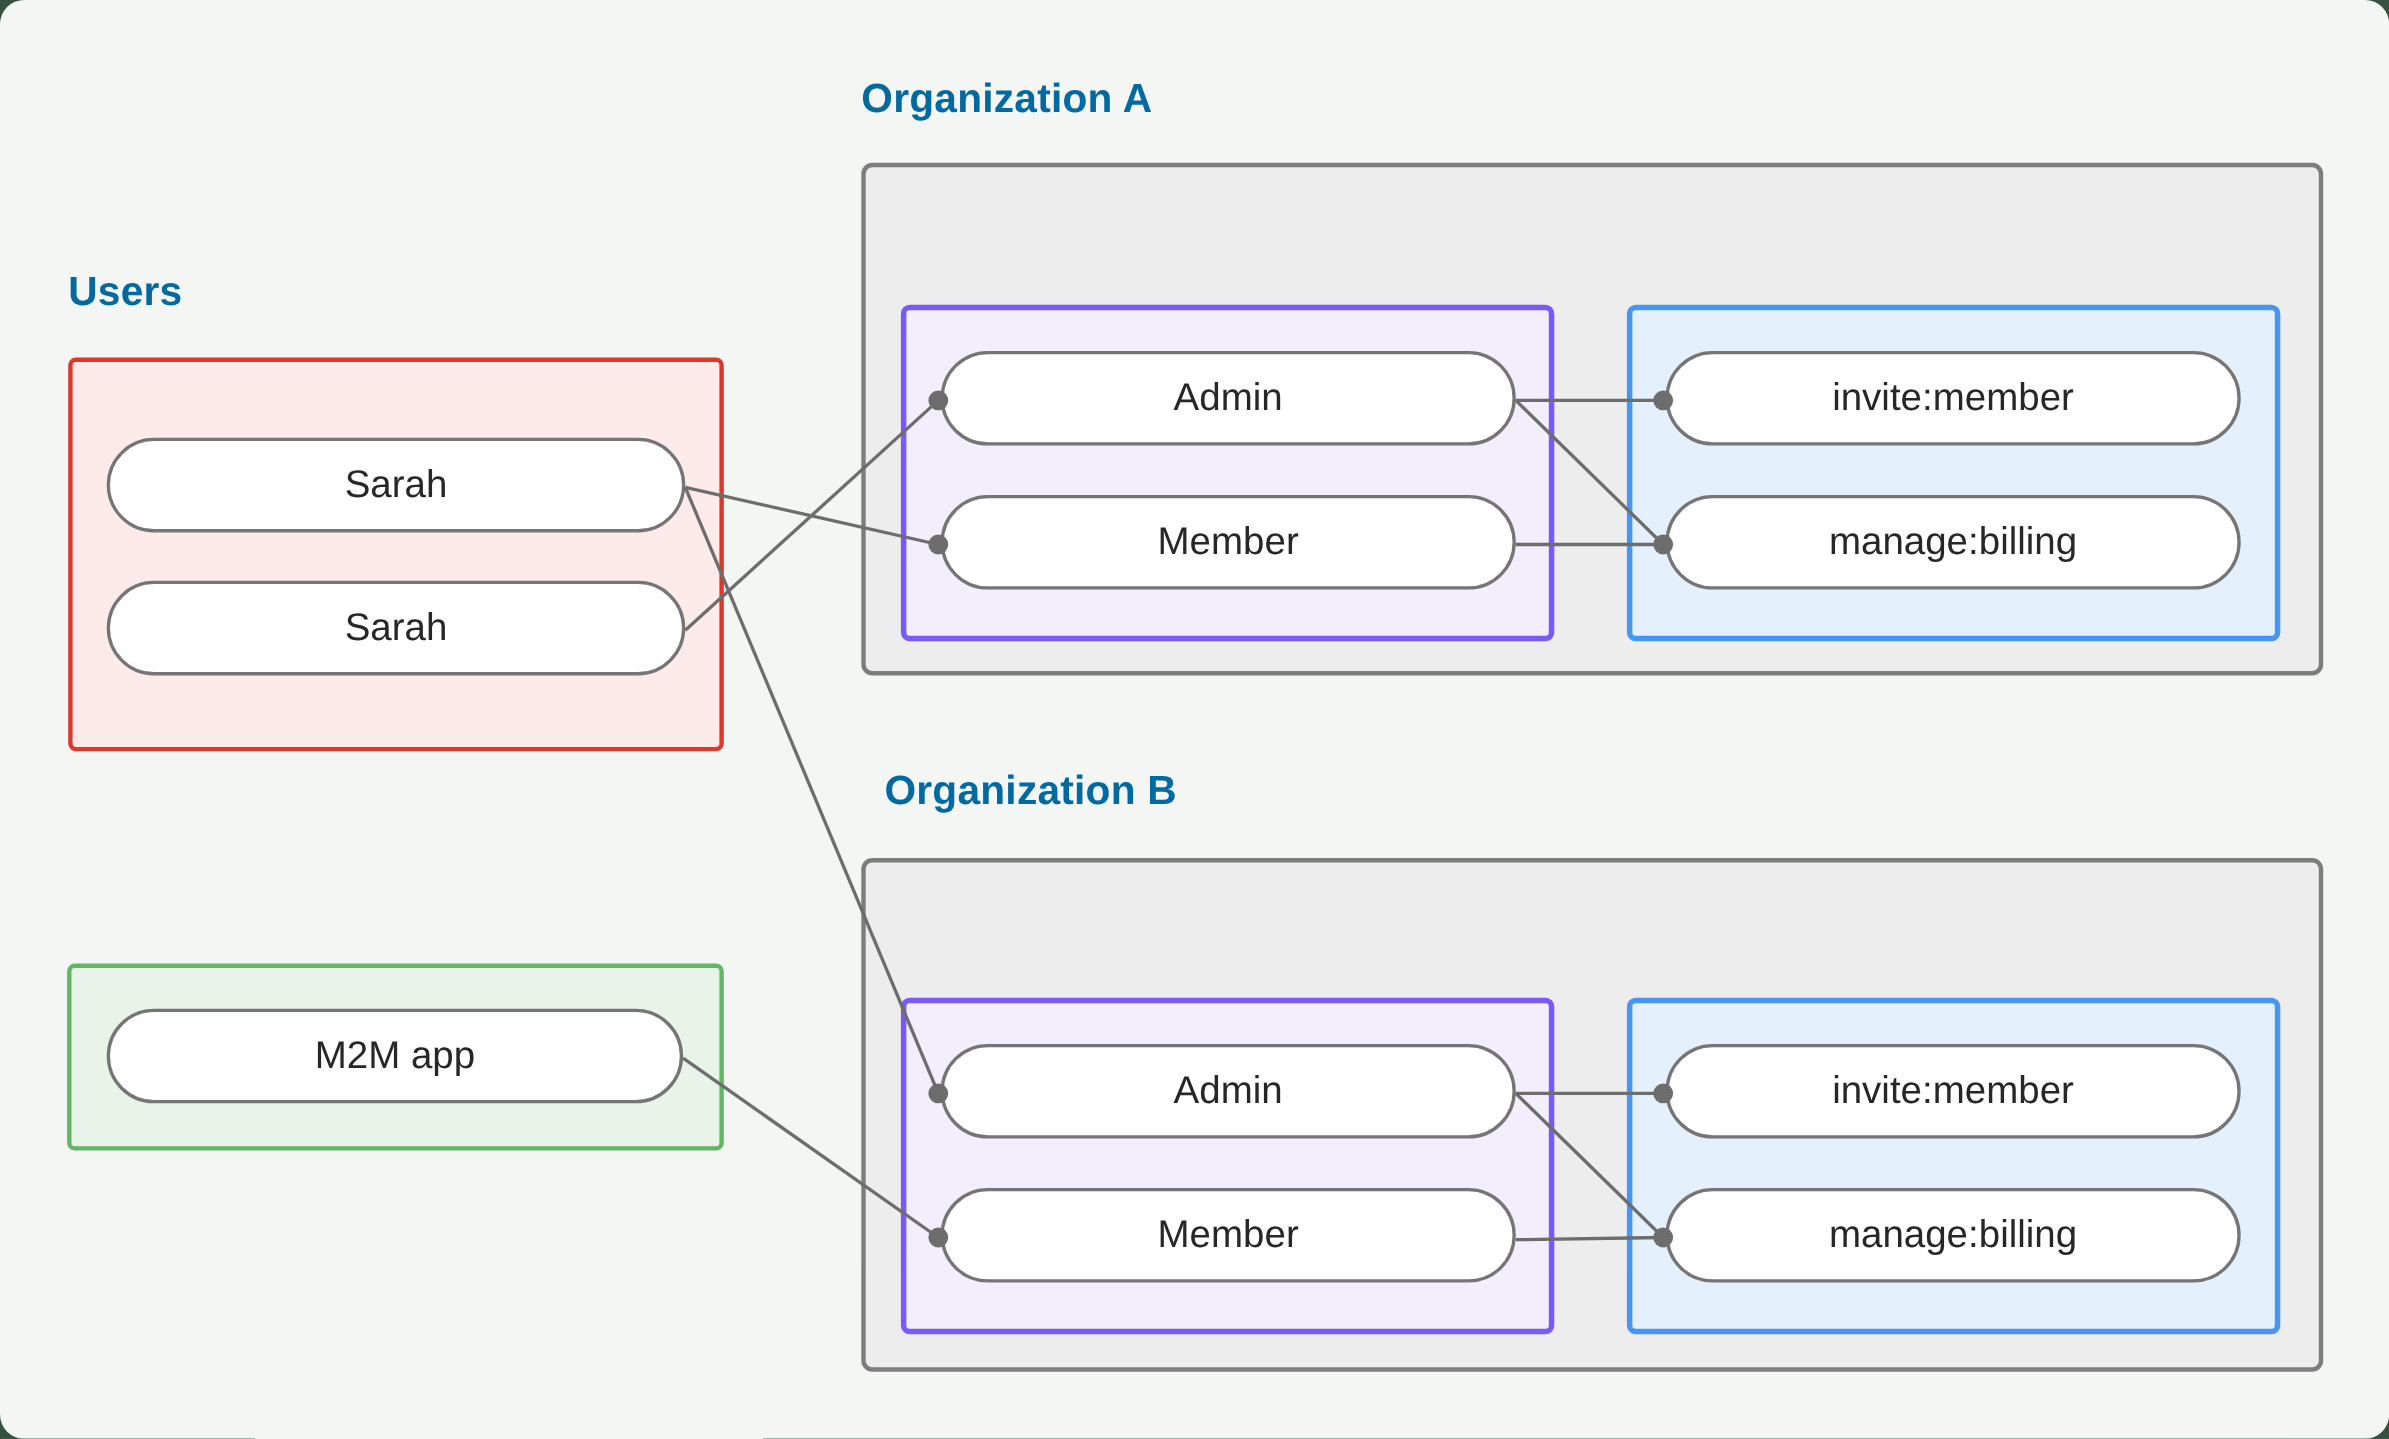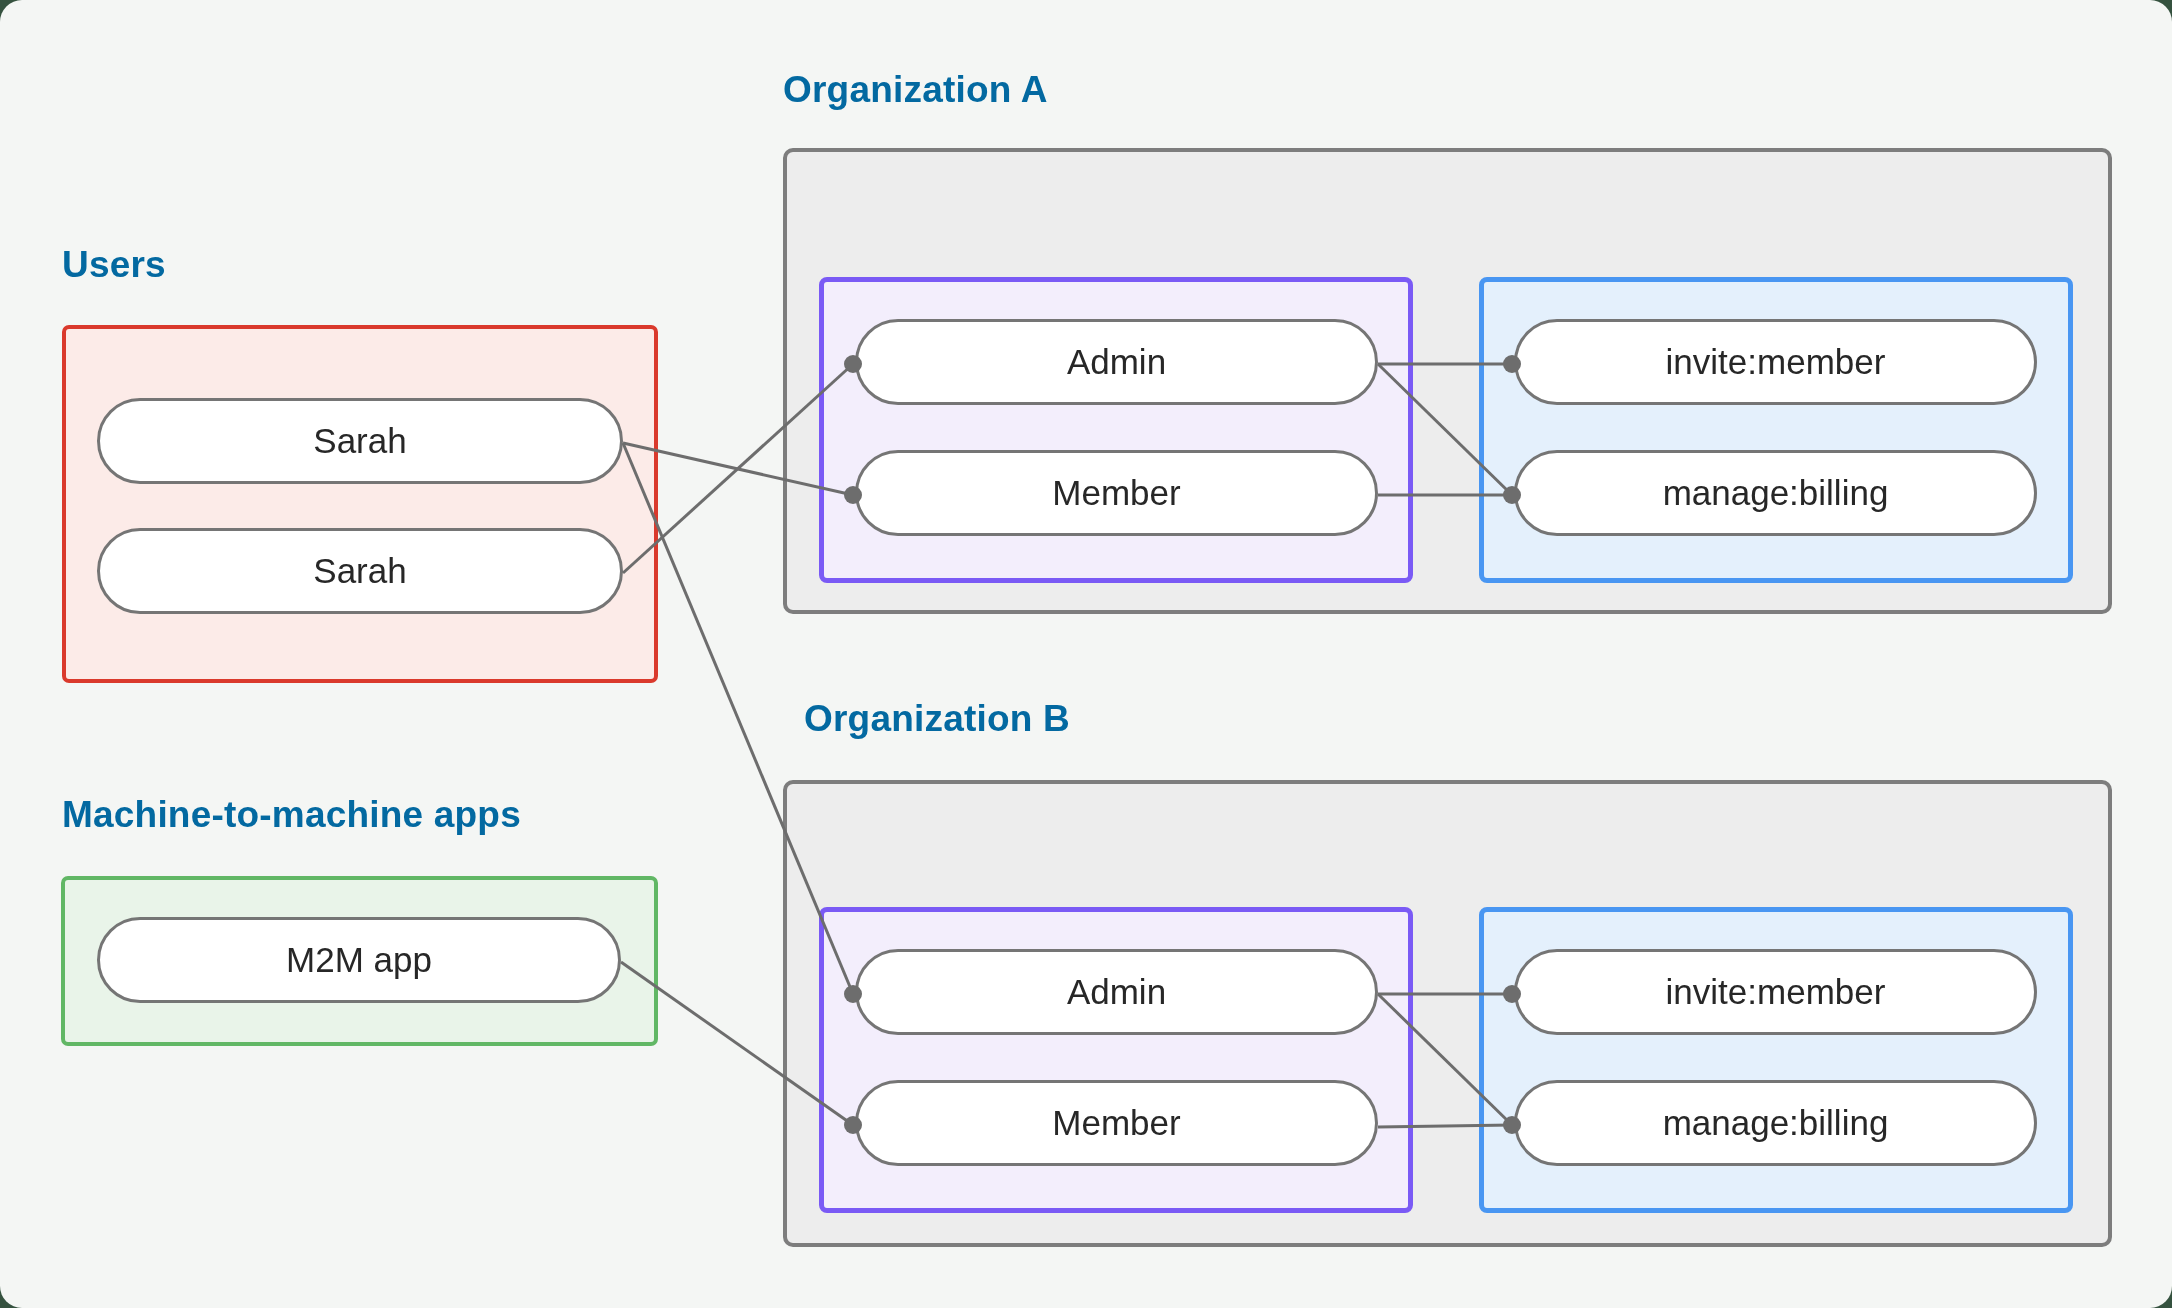--- a/index.html
+++ b/index.html
@@ -70,21 +70,20 @@
 </head>
 <body>
 
 <div class="canvas">
 
   <div class="section-label" style="left:62px;top:244px;">Users</div>
   <div class="group-box users-box"></div>
   <div class="pill" style="left:97px;top:398px;width:526px;">Sarah</div>
   <div class="pill" style="left:97px;top:528px;width:526px;">Sarah</div>
 
-  <div class="section-label" style="left:62px;top:794px;">Machine-to-machine apps</div>
   <div class="group-box m2m-box"></div>
   <div class="pill" style="left:97px;top:917px;width:524px;">M2M app</div>
 
   <div class="section-label" style="left:783px;top:69px;">Organization A</div>
   <div class="org-box org-a-box"></div>
   <div class="inner-label" style="left:817px;top:194px;">Roles</div>
   <div class="inner-box roles-box roles-a"></div>
   <div class="pill" style="left:855px;top:319px;width:523px;">Admin</div>
   <div class="pill" style="left:855px;top:450px;width:523px;">Member</div>
   <div class="inner-label" style="left:1479px;top:194px;">Permissions</div>

